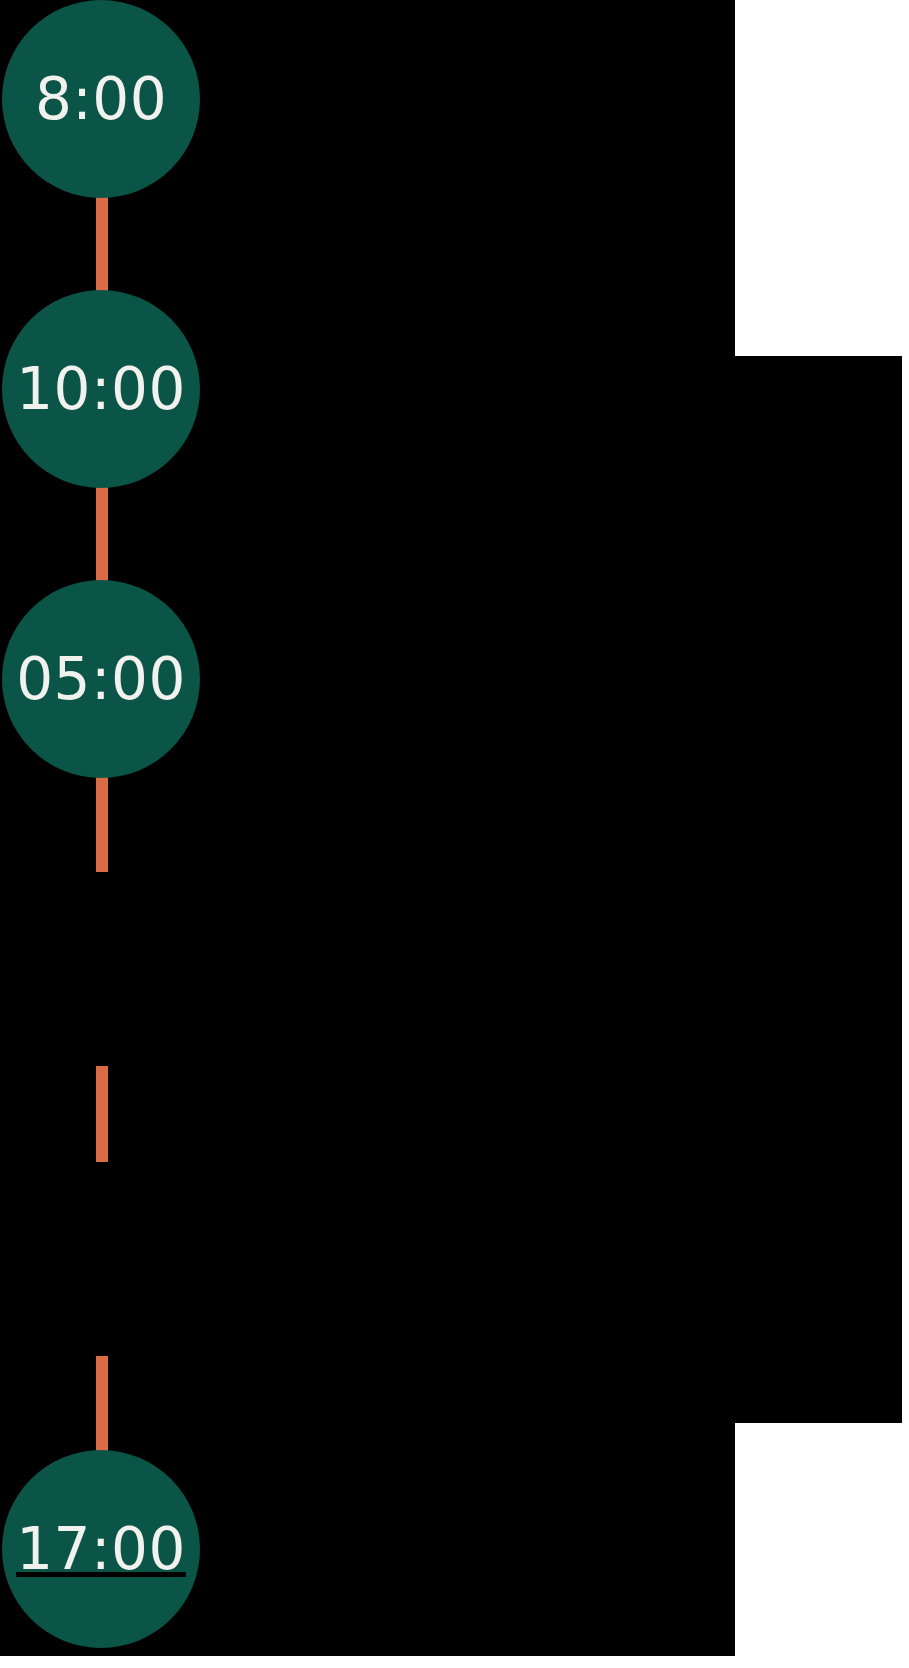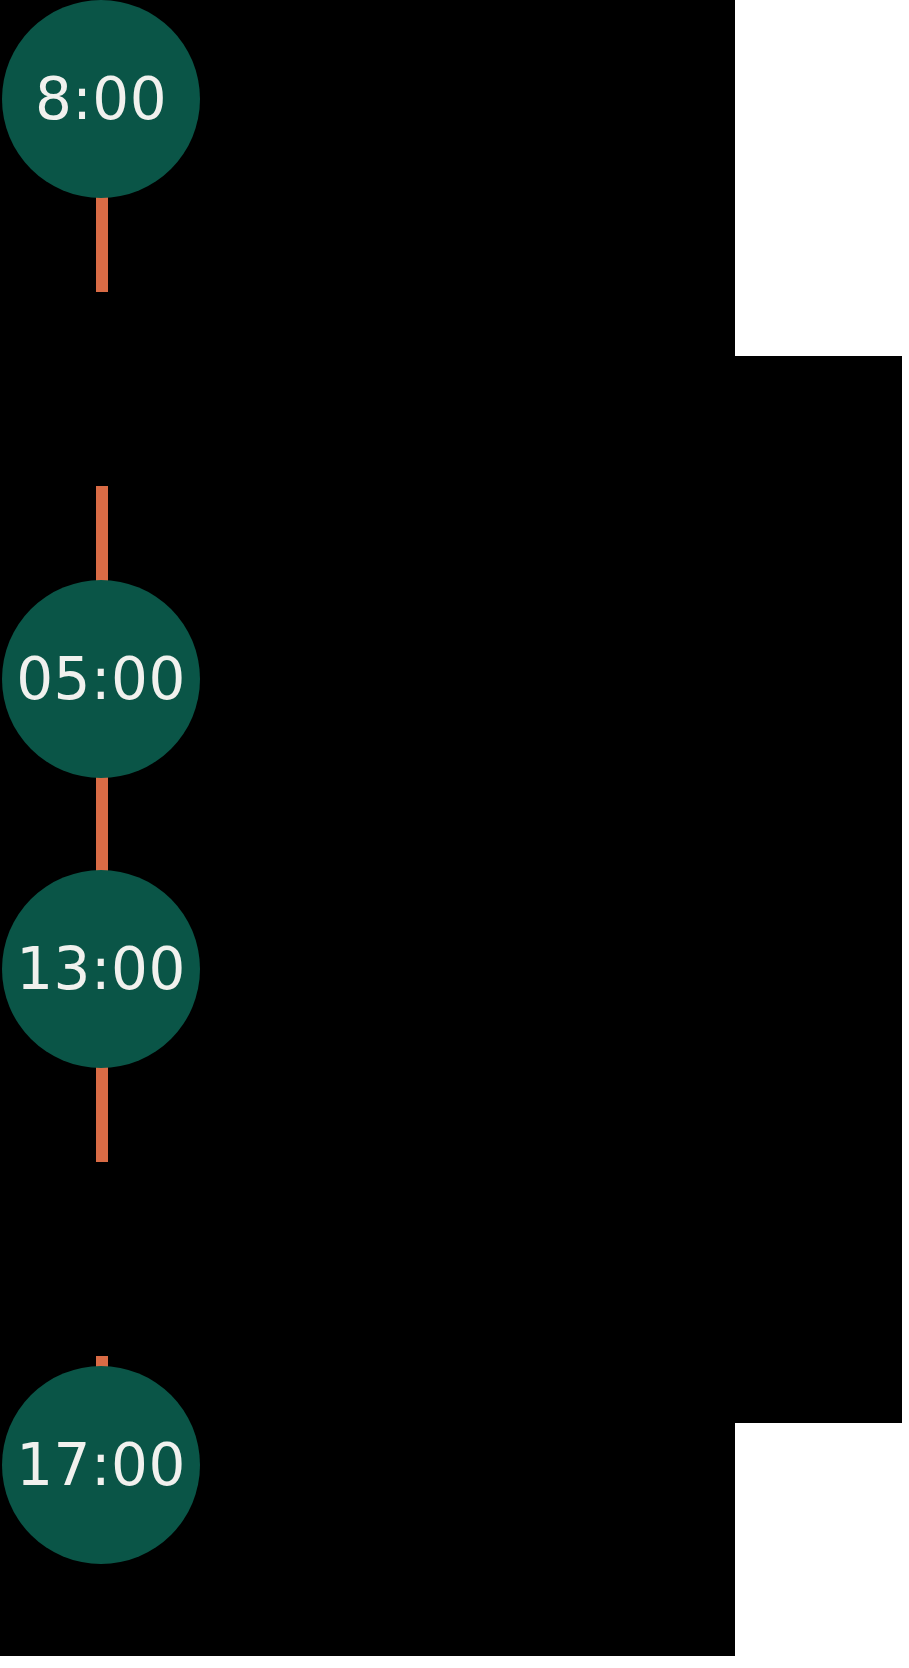--- a/index.html
+++ b/index.html
@@ -54,21 +54,21 @@
     display: flex;
     align-items: center;
     justify-content: center;
     cursor: pointer;
   }
   .node.n1 { top: 0; }
   .node.n2 { top: 290px; }
   .node.n3 { top: 580px; }
   .node.n4 { top: 870px; }
   .node.n5 { top: 1160px; }
-  .node.n6 { top: 1366px; }
+  .node.n6 { top: 1450px; text-decoration: underline; }
 
   .time-label {
     color: var(--color-label, #f1f1ee);
     font-size: 58px;
     font-weight: 500;
     line-height: 1;
     letter-spacing: 0.5px;
     user-select: none;
   }
 </style>
@@ -86,24 +86,24 @@
 
     <div class="conn c1"></div>
     <div class="conn c2"></div>
     <div class="conn c3"></div>
     <div class="conn c4"></div>
     <div class="conn c5"></div>
 
     <div class="node n1">
       <span class="time-label">8:00</span>
     </div>
+    <div class="node n2">
+      <span class="time-label">10:00</span>
+    </div>
     <div class="node n3">
       <span class="time-label">05:00</span>
-    </div>
-    <div class="node n4">
-      <span class="time-label">13:00</span>
     </div>
     <div class="node n6">
       <span class="time-label">17:00</span>
     </div>
 
   </div>
 </div>
 
 </body></html>

